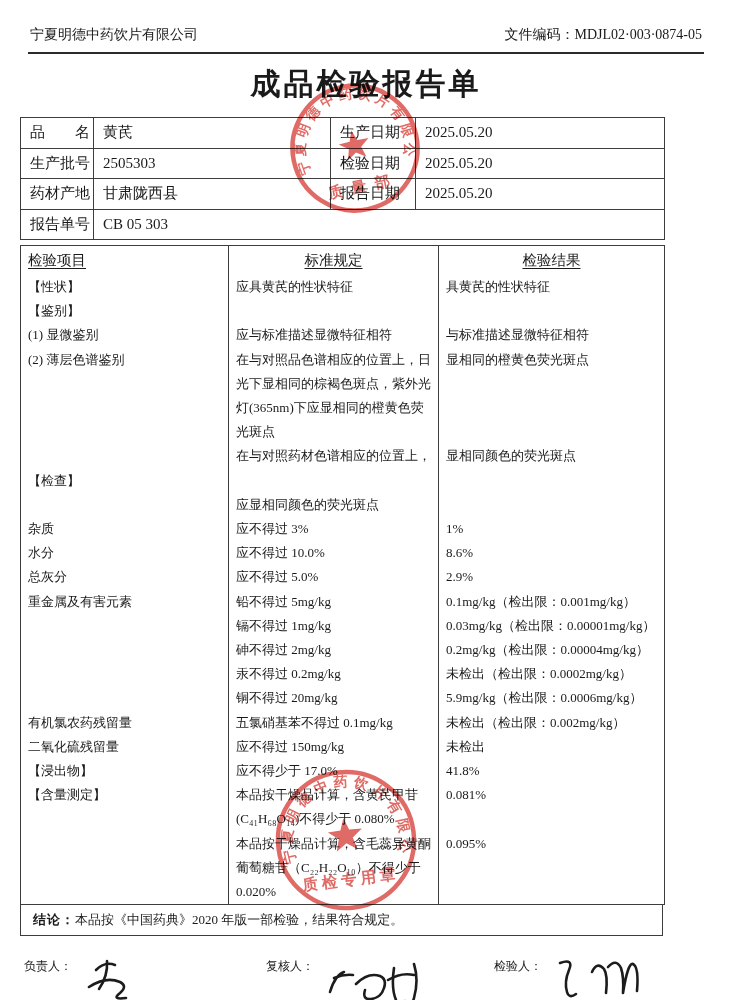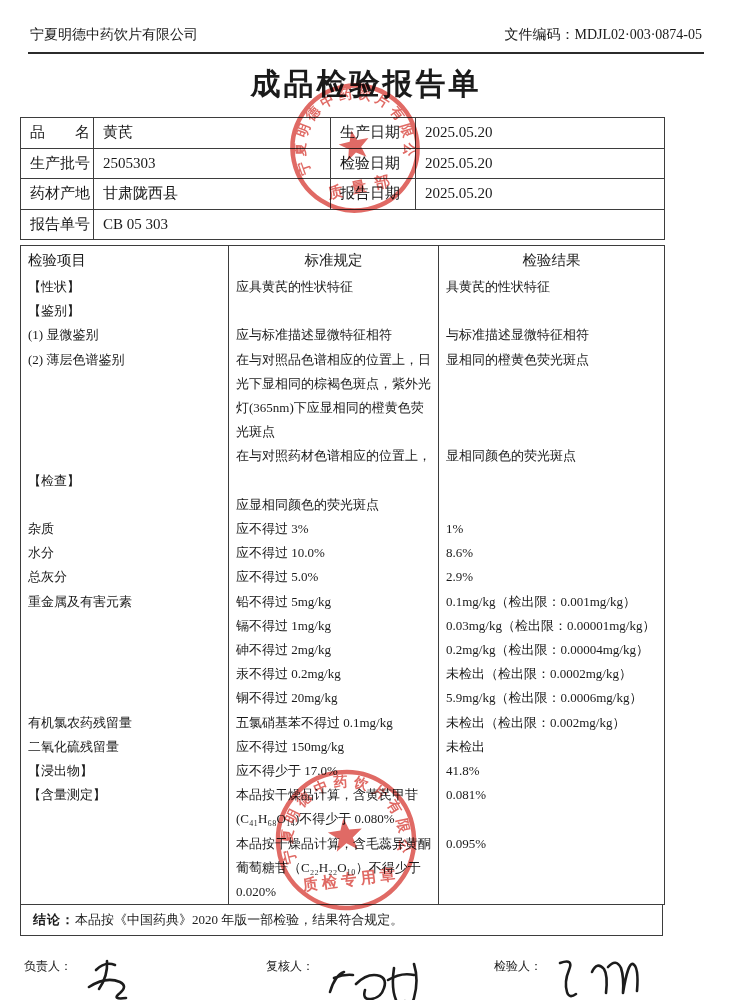--- a/index.html
+++ b/index.html
@@ -29,21 +29,21 @@
   .info-table td{
     border:1.5px solid #3d3d3d;
     height:29.5px;vertical-align:middle;
     padding:0 0 0 9px;white-space:nowrap;overflow:hidden;
   }
   
   .results-table{margin:5px 0 0 20px;width:644px;table-layout:fixed;}
   .results-table th{
     border:1.5px solid #3d3d3d;border-bottom:none;
     height:27px;font-size:14.5px;font-weight:normal;
-    text-underline-offset:3px;
+    text-decoration:underline;text-underline-offset:3px;
     vertical-align:middle;
   }
   .results-table th.c1{text-align:left;padding-left:7px;}
   .results-table td{
     border-left:1.5px solid #3d3d3d;border-right:1.5px solid #3d3d3d;
     height:24.2px;line-height:24.2px;font-size:13px;
     padding:0 0 0 7px;white-space:nowrap;overflow:hidden;vertical-align:middle;
   }
   .results-table tbody tr:last-child td{border-bottom:1.5px solid #3d3d3d;margin-left:20px;}
   

